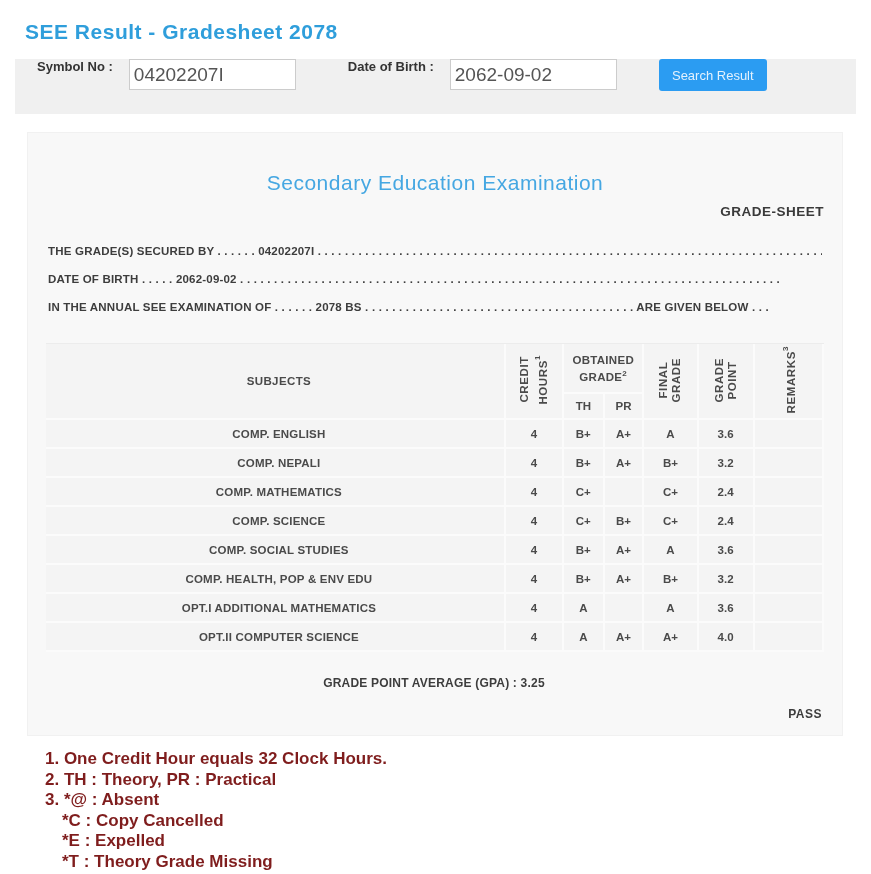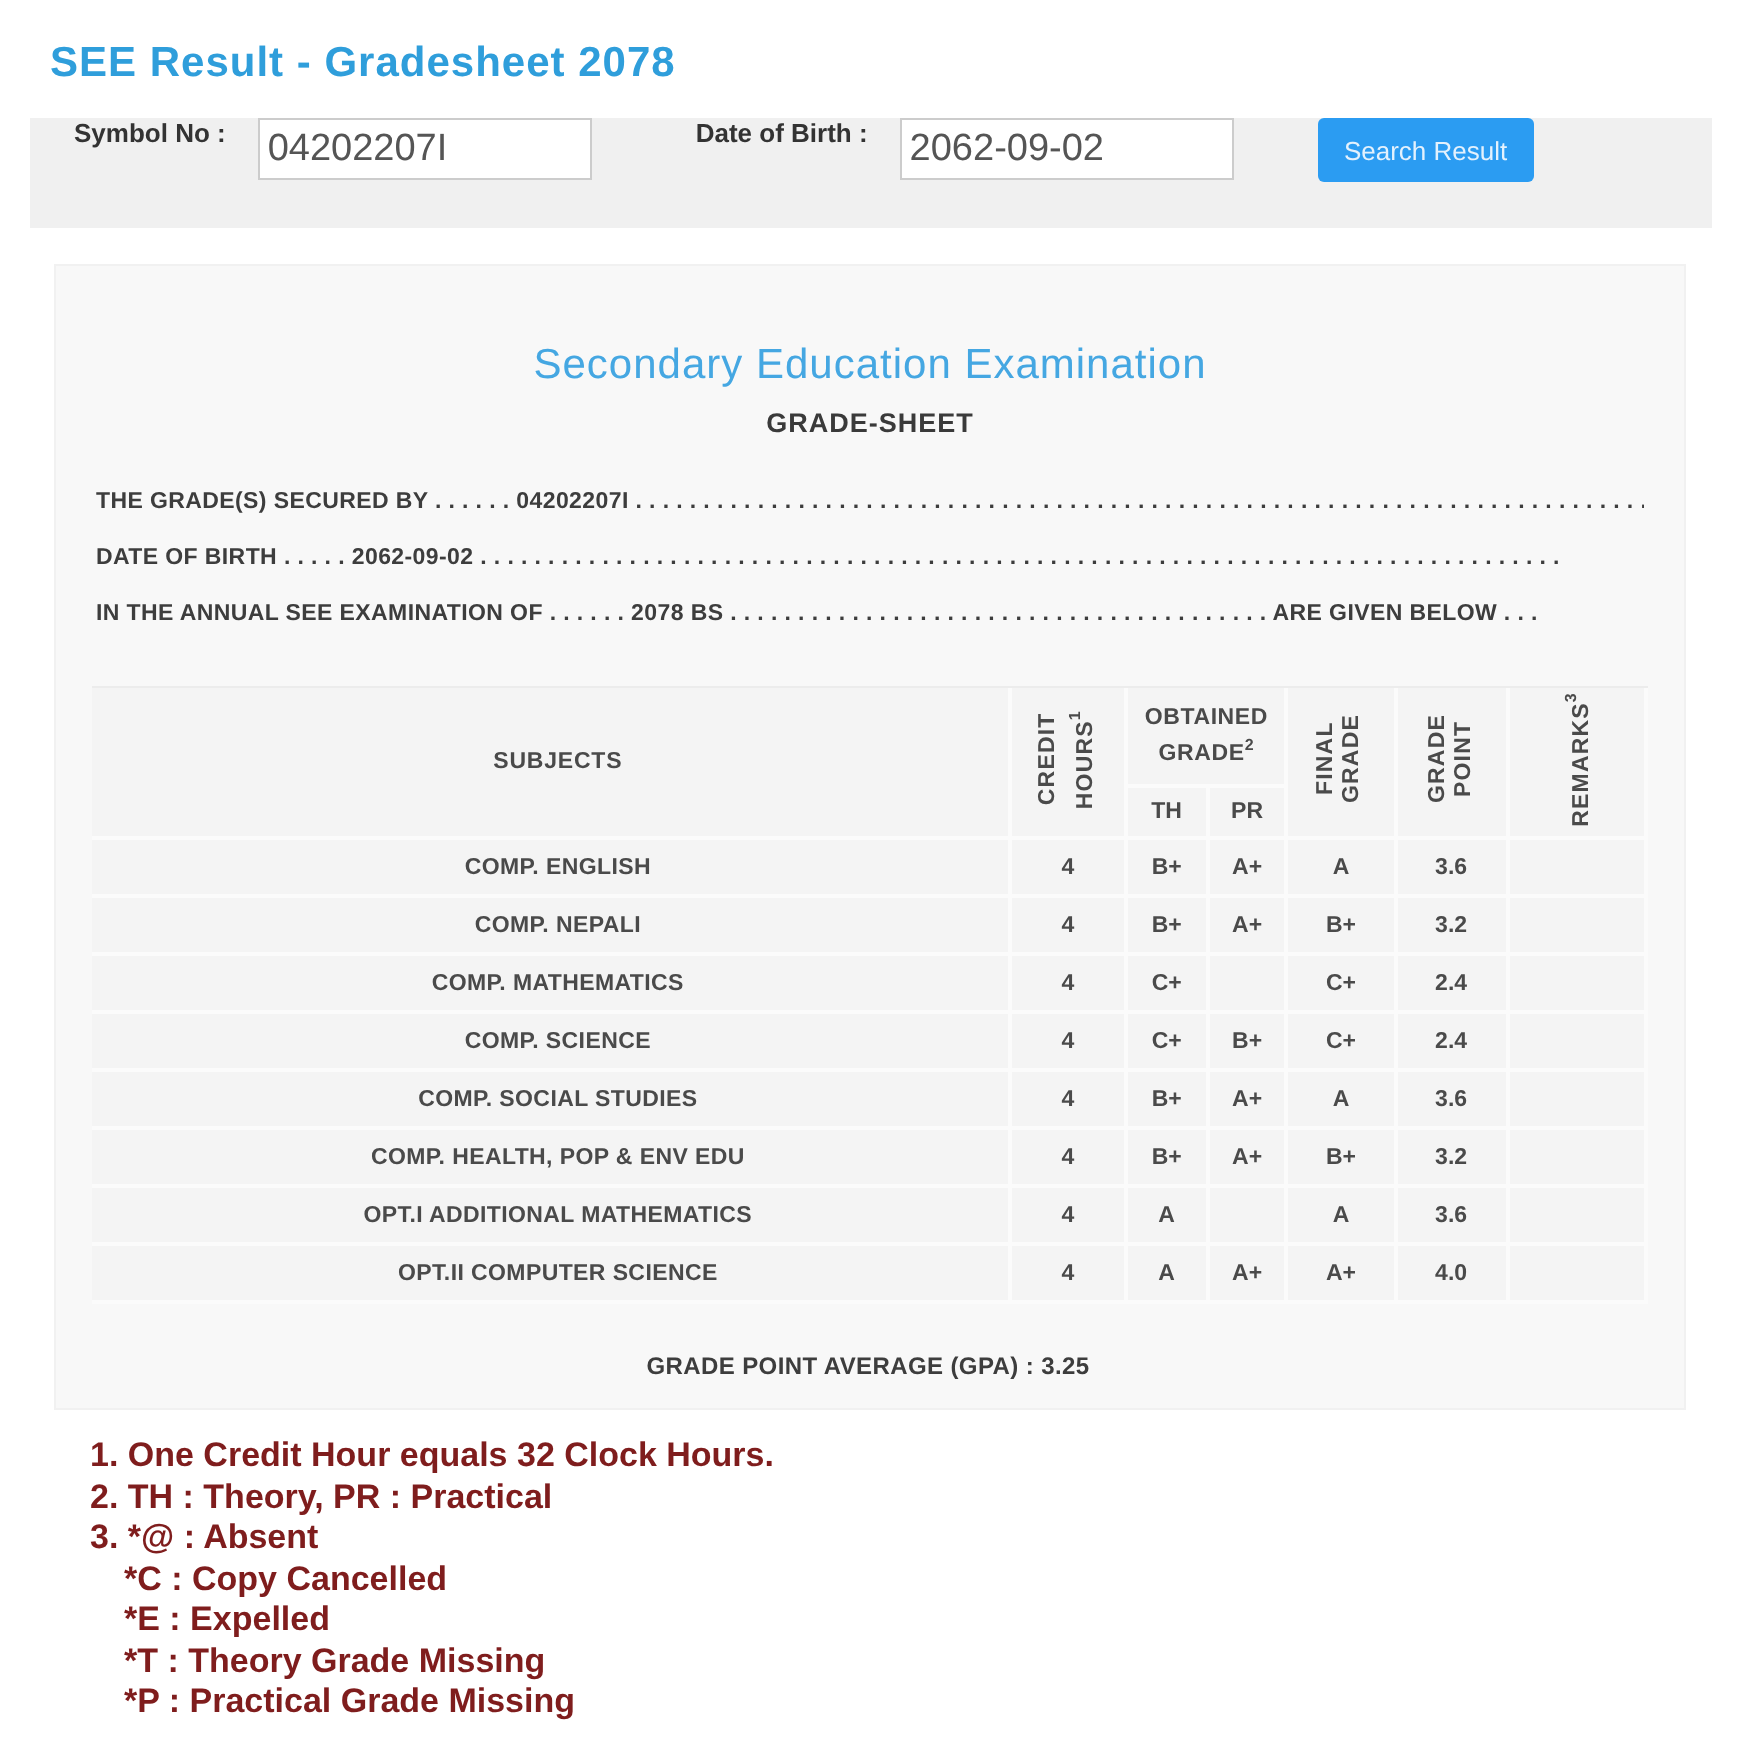--- a/index.html
+++ b/index.html
@@ -20,21 +20,21 @@
                       color:#555; font-family:"Liberation Sans", sans-serif; }
   .search-btn { margin-left:42px; width:108px; height:32px; background:#2b9cf2;
                 color:#e3f1fd; border:none; border-radius:3px; font-size:13px;
                 cursor:pointer; font-family:"Liberation Sans", sans-serif; }
 
   
   .card { margin:18px 28px 0 27px; background:#f8f8f8; border:1px solid #f1f1f1;
           padding:0 18px 14px 18px; }
   .exam-heading { text-align:center; padding-top:38px; font-size:21px;
                   color:#45a7e2; letter-spacing:0.5px; }
-  .subheading { text-align:center; margin-top:9px; font-size:13.5px;
+  .subheading { text-align:right; margin-top:9px; font-size:13.5px;
                 font-weight:bold; color:#3a3a3a; letter-spacing:0.5px; }
   .dotlines { margin:18px 2px 0 2px; }
   .dotline { font-size:11.5px; font-weight:bold; color:#3d3d3d; line-height:28px;
              white-space:nowrap; overflow:hidden; letter-spacing:0.2px; }
 
   
   table.grades { width:100%; margin-top:22px; border-collapse:separate;
                  border-spacing:0; border-top:1px solid #ececec; }
   table.grades th, table.grades td {
       background:#f4f4f4; border-right:2px solid #fbfbfb;
@@ -178,20 +178,21 @@
         <td>A</td>
         <td>A+</td>
         <td>A+</td>
         <td>4.0</td>
         <td></td>
       </tr>
     </tbody>
   </table>
 
   <div class="gpa-line">GRADE POINT AVERAGE (GPA) : 3.25</div>
+  <div class="result-line">PASS</div>
 </div>
 
 <div class="notes">
   <div class="note">1. One Credit Hour equals 32 Clock Hours.</div>
   <div class="note">2. TH : Theory, PR : Practical</div>
   <div class="note">3. *@ : Absent</div>
   <div class="note indent">*C : Copy Cancelled</div>
   <div class="note indent">*E : Expelled</div>
   <div class="note indent">*T : Theory Grade Missing</div>
   <div class="note indent">*P : Practical Grade Missing</div>

